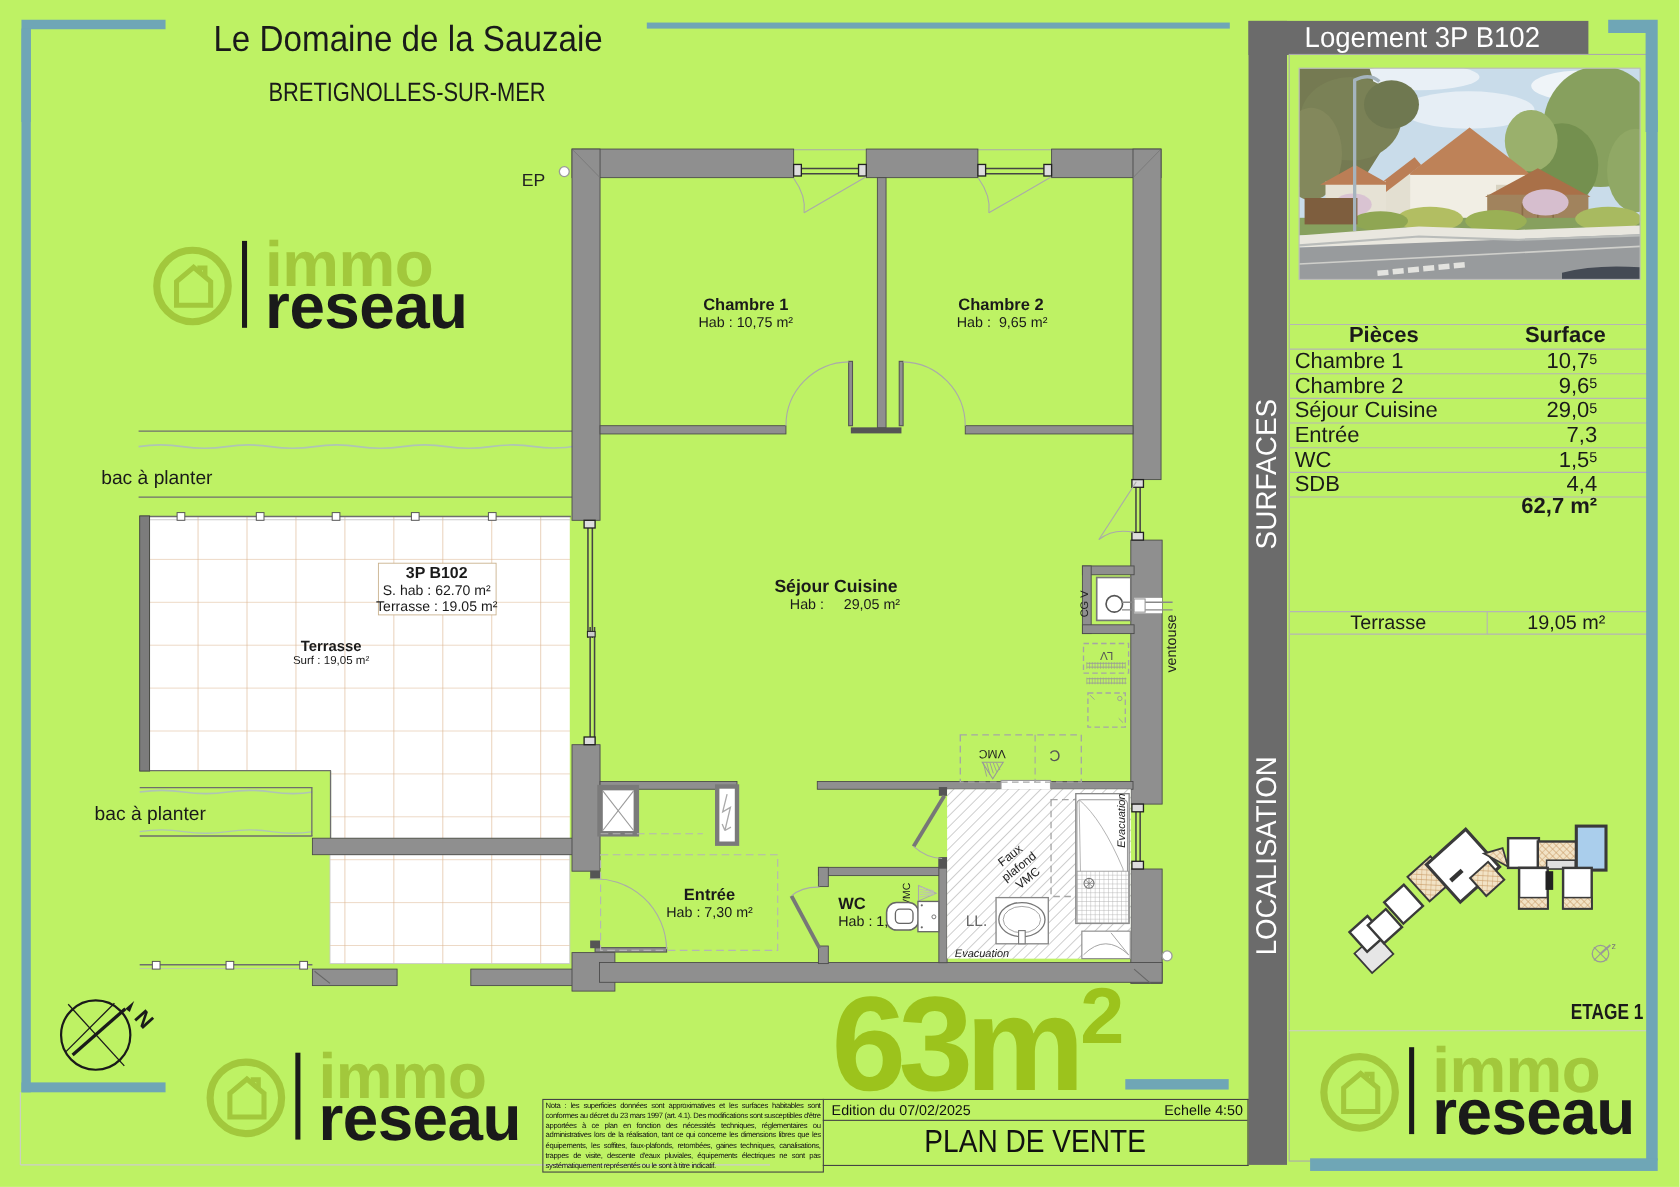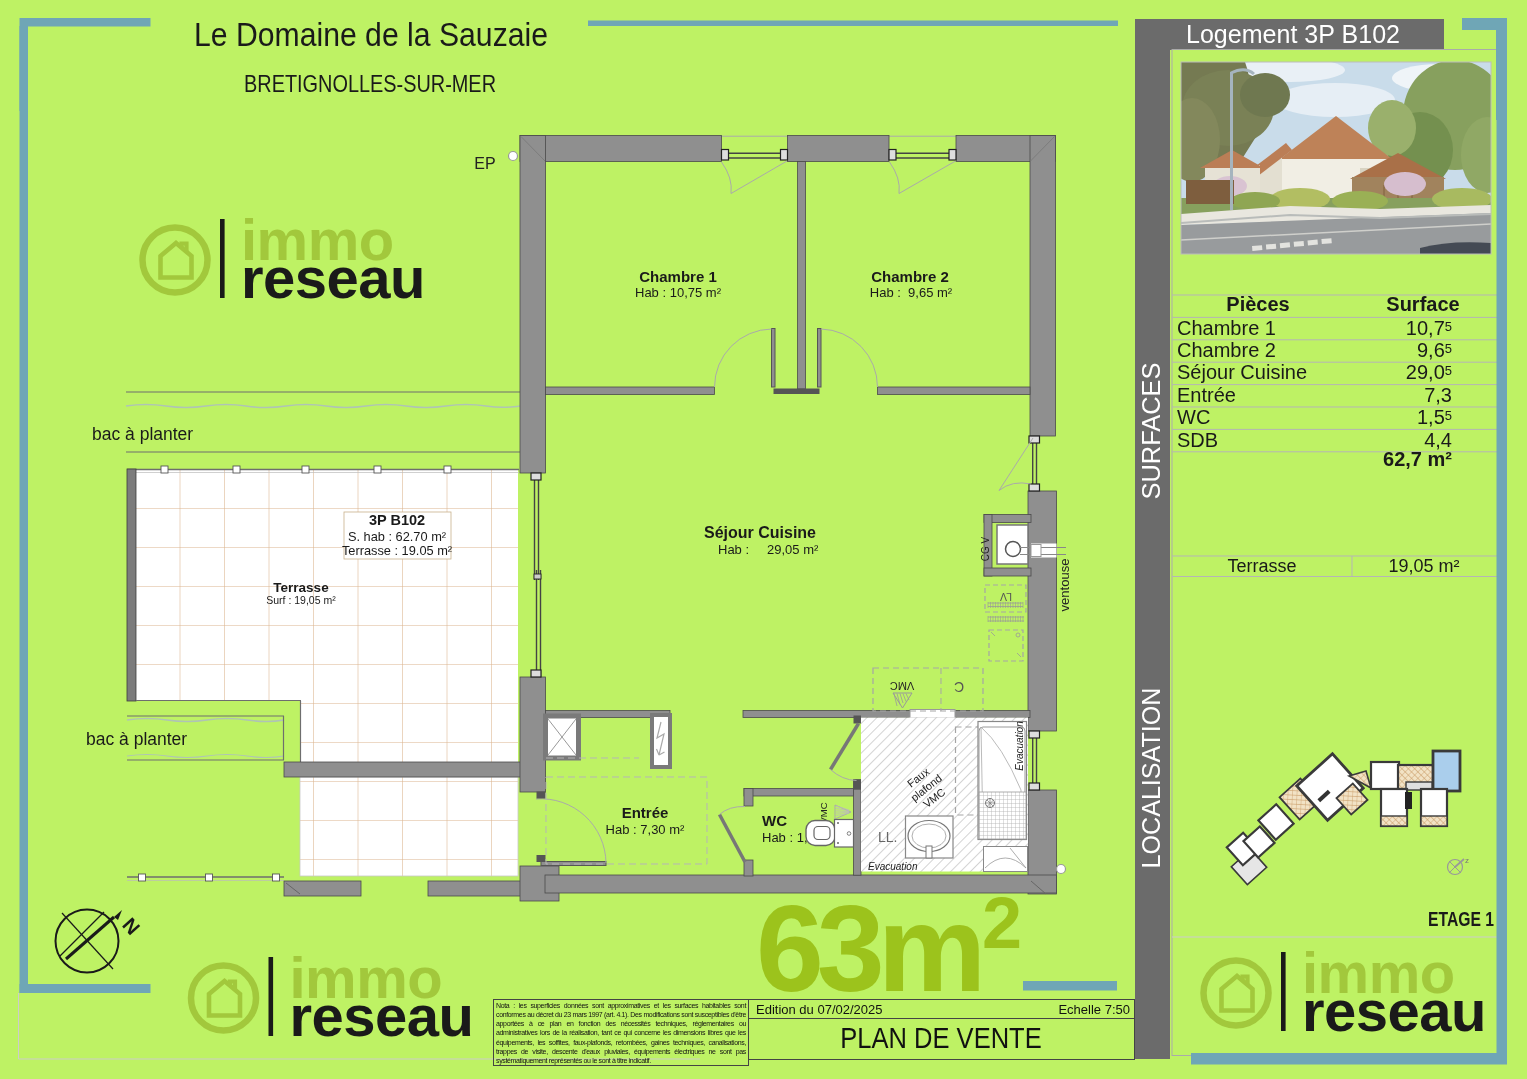--- a/index.html
+++ b/index.html
@@ -568,17 +568,17 @@
 <rect x="1496.5" y="100" width="10.5" height="955" fill="#6FA6B6"></rect>
 
 <rect x="1191" y="1053" width="316" height="11.5" fill="#6FA6B6"></rect>
     </svg>
 
 <div id="notebox">Nota : les superficies données sont approximatives et les surfaces habitables sont conformes au décret du 23 mars 1997 (art. 4.1). Des modifications sont susceptibles d'être apportées à ce plan en fonction des nécessités techniques, réglementaires ou administratives lors de la réalisation, tant ce qui concerne les dimensions libres que les équipements, les soffites, faux-plafonds, retombées, gaines techniques, canalisations, trappes de visite, descente d'eaux pluviales, équipements électriques ne sont pas systématiquement représentés ou le sont à titre indicatif.</div>
 
 <div id="edbox">
       <div id="edrow">
         <span class="l">Edition du 07/02/2025</span>
-        <span class="r">Echelle 7:50</span>
+        <span class="r">Echelle 4:50</span>
       </div>
 
 <div id="pv">PLAN DE VENTE</div>
     </div>
 </div>
 </body></html>

